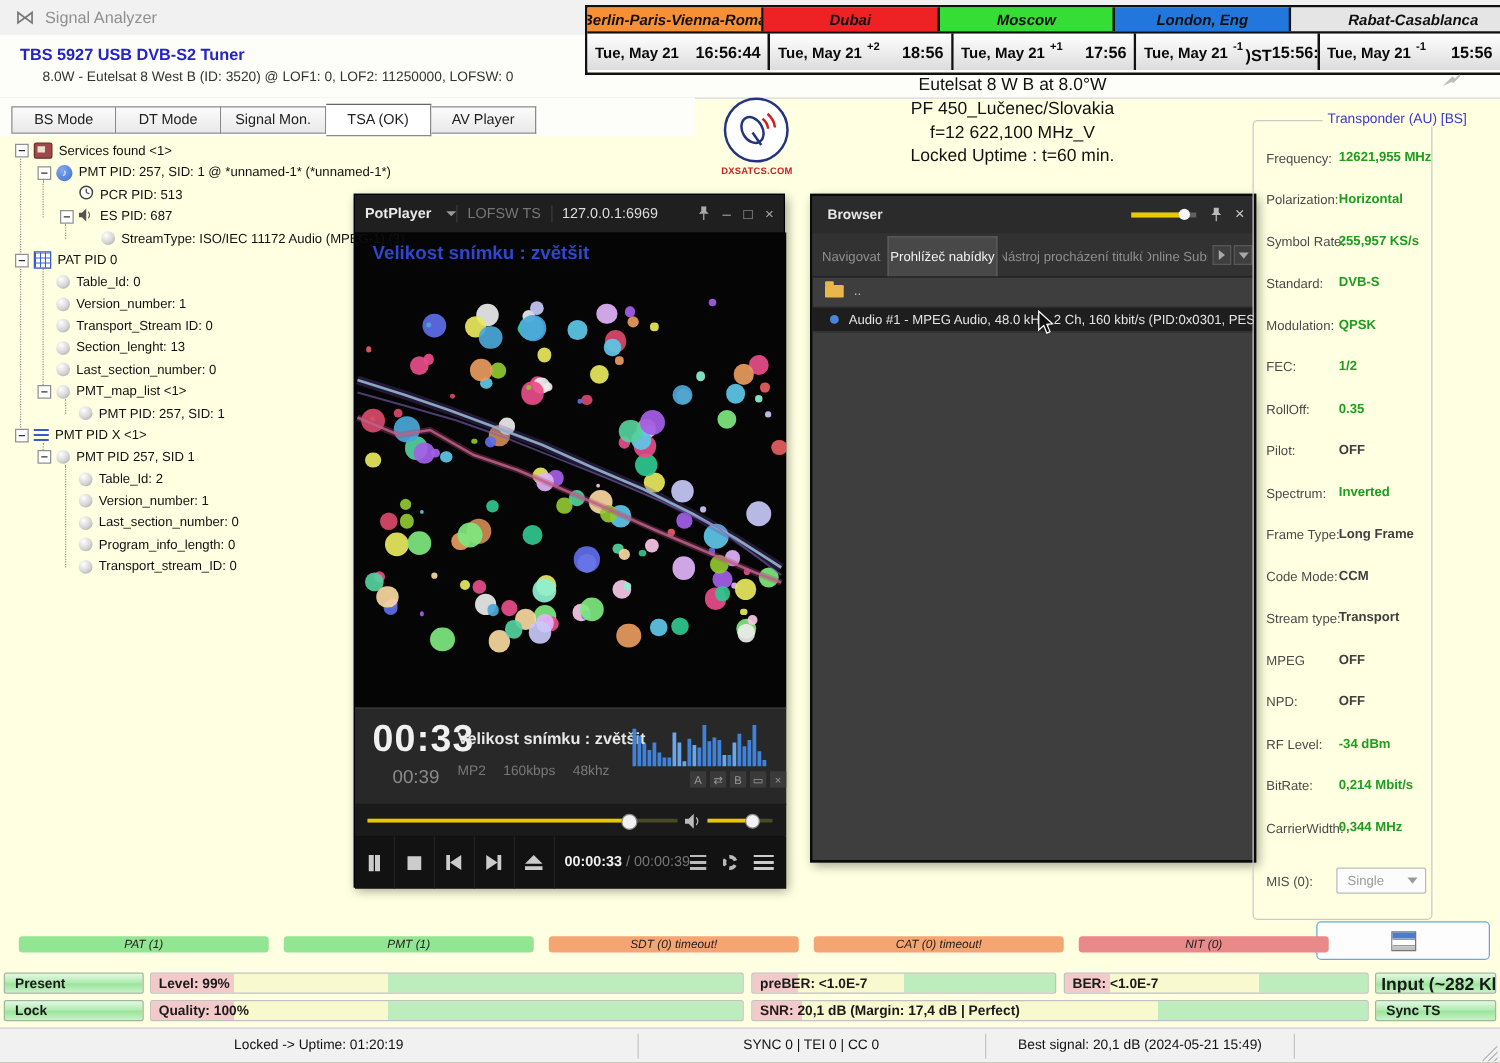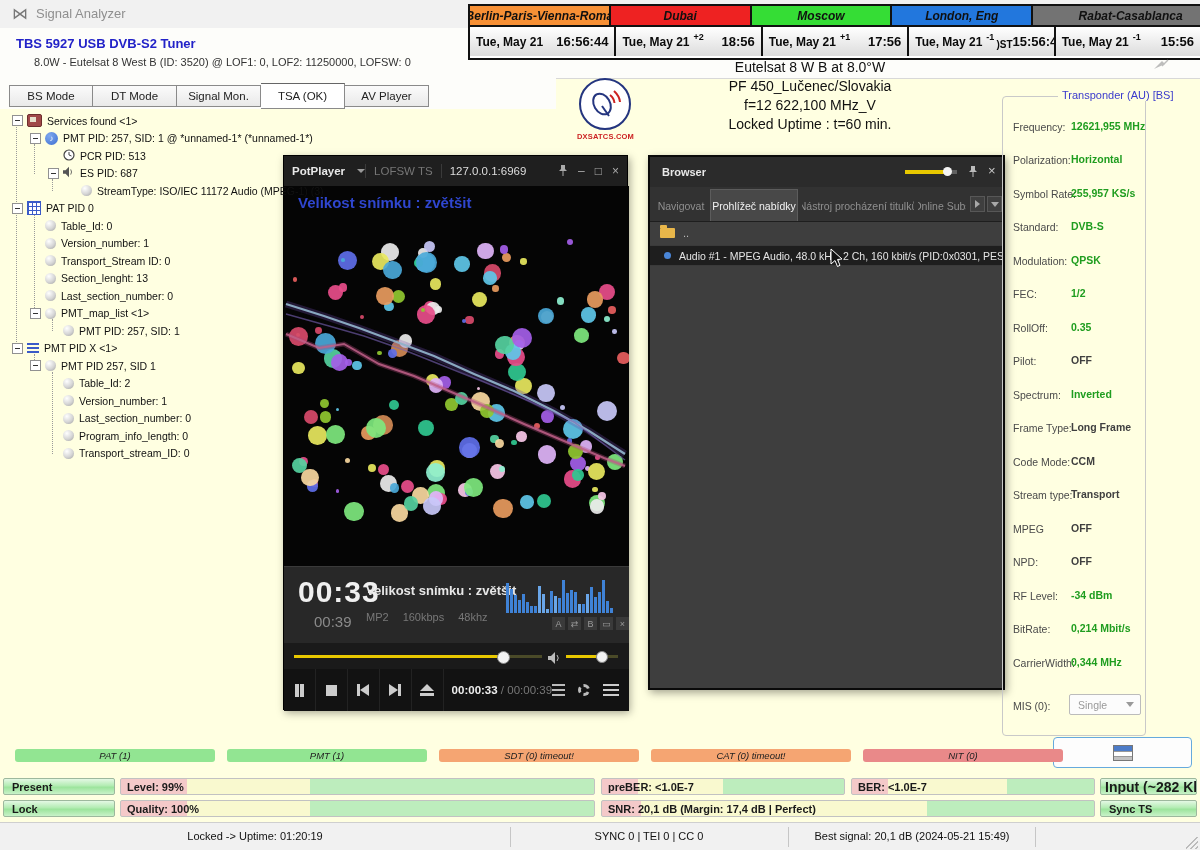--- a/index.html
+++ b/index.html
@@ -12,27 +12,27 @@
   .header2{position:absolute;left:0;top:28px;width:1200px;height:50px;background:#fdfdfa;border-bottom:1px solid #d8d8d8;}
   .tabstrip-bg{position:absolute;left:0;top:78px;width:556px;height:31px;background:#fdfdfa;}
   .tuner-name{position:absolute;left:16px;top:36px;font-size:13px;font-weight:bold;color:#2323c8;}
   .tuner-info{position:absolute;left:34px;top:56px;font-size:11px;color:#333;}
 
   
   .clocks{position:absolute;left:468px;top:4px;width:730px;height:52px;border:2px solid #111;display:flex;flex-direction:column;background:#fff;}
   .clk-head{display:flex;height:19px;}
   .clk-cell{flex:1;border-right:2px solid #111;display:flex;align-items:center;justify-content:center;font-size:12px;font-weight:bold;font-style:italic;color:#101010;overflow:hidden;white-space:nowrap;}
   .clk-cell:last-child{border-right:none;}
-  .c0{background:#f79035;} .c1{background:#ee2222;} .c2{background:#35dd35;} .c3{background:#2277dd;} .c4{background:#737373;padding-left:28px;}
+  .c0{background:#f79035;} .c1{background:#ee2222;} .c2{background:#35dd35;} .c3{background:#2277dd;} .c4{background:#e5e5e5;padding-left:28px;}
   .clk-body{display:flex;height:29px;border-top:2px solid #111;}
   .clk-time{flex:1;border-right:2px solid #111;background:linear-gradient(180deg,#ffffff,#dcdcdc);display:flex;align-items:center;padding:0 6px;font-weight:bold;color:#0a0a0a;white-space:nowrap;overflow:hidden;}
   .clk-time:last-child{border-right:none;}
   .clk-date{font-size:12px;}
   .clk-off{font-size:9px;margin-left:4px;position:relative;top:-5px;}
-  .clk-note{font-size:10px;margin-left:2px;position:relative;top:3px;}
+  .clk-note{font-size:13px;margin-left:2px;position:relative;top:3px;}
   .clk-hm{margin-left:auto;font-size:13px;}
   .sat-mini{position:absolute;left:1152px;top:57px;opacity:.75;}
 
   
   .annot{position:absolute;left:560px;top:58px;width:500px;text-align:center;font-size:14px;color:#111;line-height:19px;}
   .logo{position:absolute;left:577px;top:78px;width:56px;text-align:center;}
   .logo-circle{width:48px;height:48px;margin:0 auto;border-radius:50%;background:#fff;border:2px solid #24357f;display:flex;align-items:center;justify-content:center;}
   .logo-text{font-size:7.5px;font-weight:bold;color:#c22;margin-top:2px;letter-spacing:.2px;}
 
   

